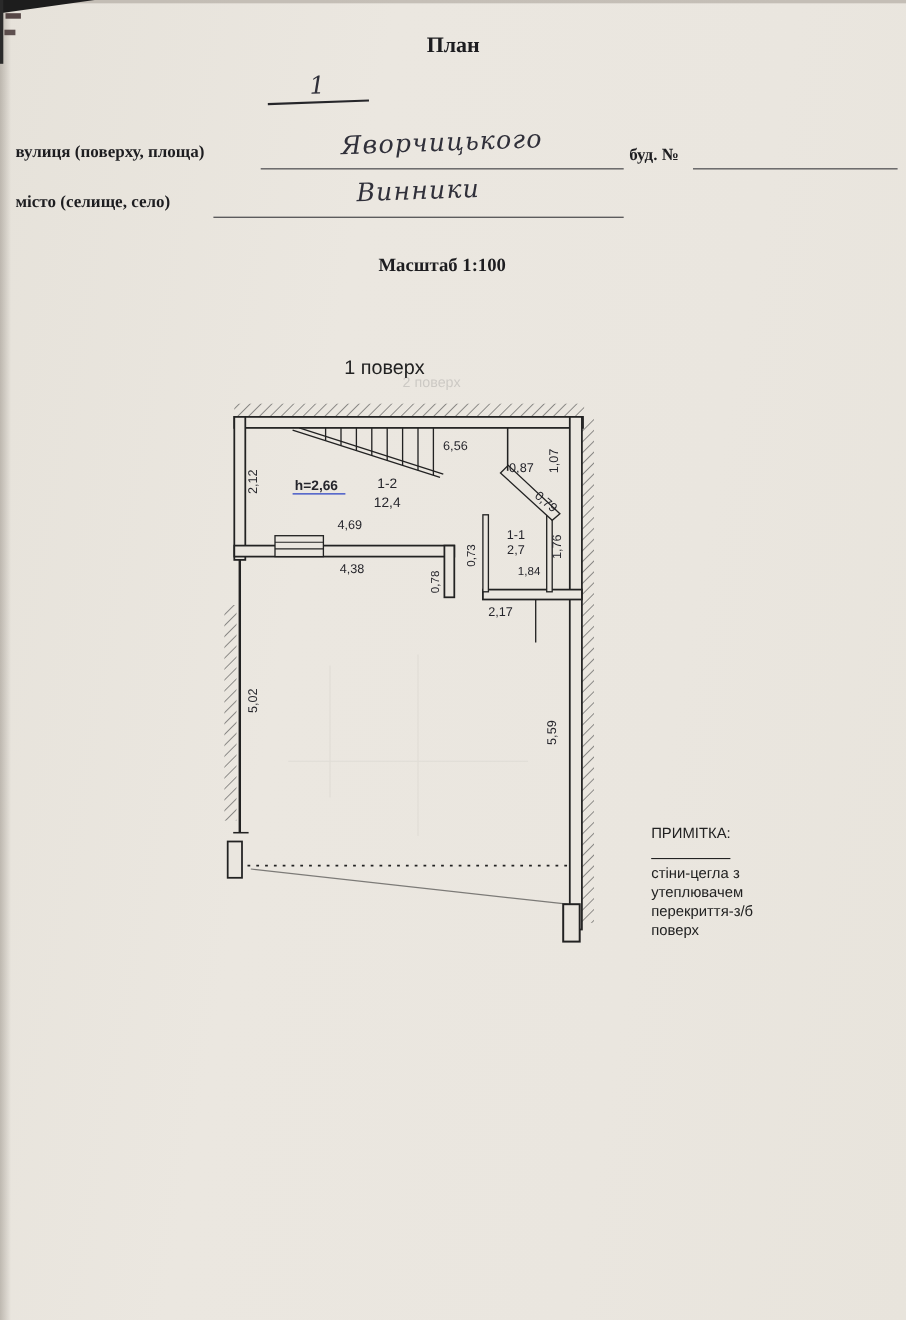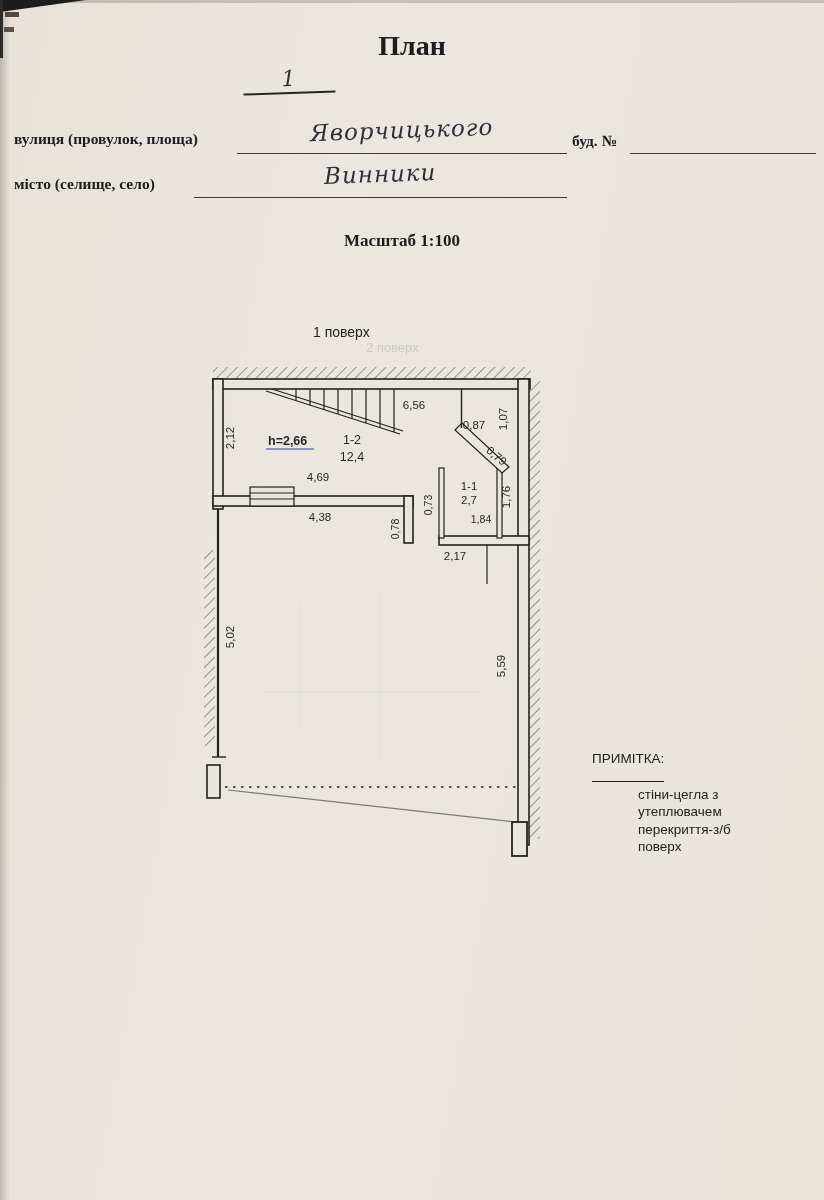--- a/index.html
+++ b/index.html
@@ -8,36 +8,36 @@
     background:linear-gradient(100deg,#e6e2da 0%,#ebe7e0 35%,#eae6df 70%,#e8e4dc 100%);
     font-family:"Liberation Serif",serif;color:#1d1d20;
   }
   .abs{position:absolute;}
   .serif-bold{font-family:"Liberation Serif",serif;font-weight:700;}
   .sans{font-family:"Liberation Sans",sans-serif;}
   .hand{
     font-family:"DejaVu Serif",serif;font-style:italic;color:#30303a;
     transform:rotate(-2deg);letter-spacing:1px;
   }
-  .title1{left:0;top:30px;width:824px;text-align:center;font-size:28px;}
+  .title1{left:0;top:30px;width:824px;text-align:center;font-size:20px;}
   .title2-row{left:243px;top:66px;display:flex;align-items:flex-end;}
   .floor-blank{
     width:92px;border-bottom:2px solid #26262a;text-align:center;
     font-size:22px;padding-bottom:1px;margin-right:12px;
   }
   .title2-text{font-size:26px;line-height:1;}
   .form-label{font-size:15.5px;}
   .blank-line{border-bottom:1.6px solid #3a3a3e;text-align:center;}
   .hand-value{font-size:23px;line-height:1;}
   .scale{left:344px;top:231px;font-size:17px;}
-  .floor-label{left:313px;top:324px;font-size:14px;color:#222;}
+  .floor-label{left:313px;top:324px;font-size:18px;color:#222;}
   .ghost-label{left:366px;top:340px;font-size:13px;color:#44464a;opacity:.18;}
   .note-block{left:592px;top:749px;width:150px;font-family:"Liberation Sans",sans-serif;color:#222;}
   .note-title{font-size:13.5px;border-bottom:1.4px solid #222;display:inline-block;padding-bottom:15px;margin-bottom:4px;}
-  .note-line{font-size:13.5px;line-height:1.28;margin-left:46px;}
+  .note-line{font-size:13.5px;line-height:1.28;}
   .left-shade{left:0;top:0;width:10px;height:1200px;background:linear-gradient(to right,rgba(80,70,60,.28),rgba(80,70,60,0));}
   .top-shade{left:0;top:0;width:824px;height:3px;background:rgba(150,143,132,.45);}
   svg.plan{position:absolute;left:0;top:0;pointer-events:none;}
   svg.plan text{font-family:"Liberation Sans",sans-serif;font-size:11.5px;fill:#26262c;}
   svg.plan text.big{font-size:12.5px;}
   svg.plan text.small{font-size:10.5px;}
   svg.plan text.blue{font-weight:bold;}
 </style>
 </head>
 <body>
@@ -46,21 +46,21 @@
 
   <div class="abs left-shade"></div>
   <div class="abs top-shade"></div>
 
   <div class="abs title1 serif-bold">План</div>
 
   <div class="abs title2-row">
     <span class="floor-blank hand">1</span>
   </div>
 
-  <div class="abs serif-bold form-label" style="left:14px;top:130px;">вулиця (провулок, площа)</div>
+  <div class="abs serif-bold form-label" style="left:14px;top:130px;">вулиця (поверху, площа)</div>
   <div class="abs blank-line" style="left:237px;top:119px;width:330px;height:34px;">
     <span class="hand hand-value" style="display:inline-block;">Яворчицького</span>
   </div>
   <div class="abs serif-bold form-label" style="left:572px;top:132px;">буд. №</div>
   <div class="abs blank-line" style="left:630px;top:119px;width:186px;height:34px;"></div>
 
   <div class="abs serif-bold form-label" style="left:14px;top:175px;">місто (селище, село)</div>
   <div class="abs blank-line" style="left:194px;top:163px;width:373px;height:34px;">
     <span class="hand hand-value" style="display:inline-block;">Винники</span>
   </div>

